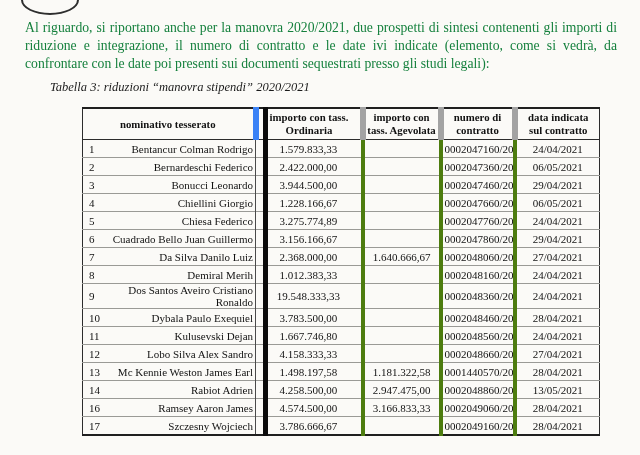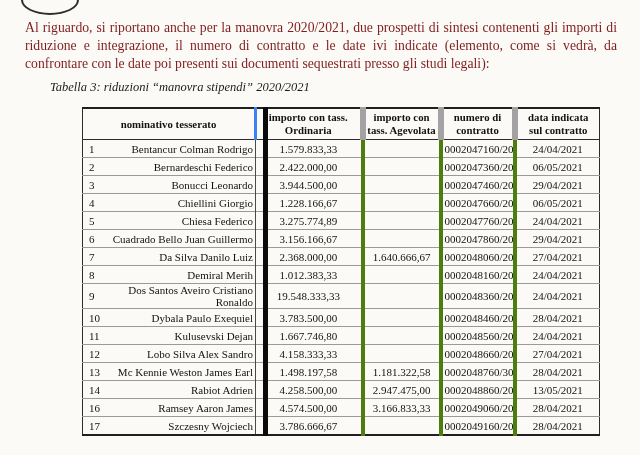--- a/index.html
+++ b/index.html
@@ -19,21 +19,21 @@
     border: 2px solid #2e2e2e;
     border-radius: 50%;
   }
   .intro {
     position: absolute;
     left: 25px; top: 5px;
     width: 592px;
     font-size: 13.7px;
     line-height: 1.33;
     text-align: justify;
-    color: #7f1d1d;
+    color: #15803d;
   }
   .caption {
     position: absolute;
     left: 50px; top: 80px;
     font-style: italic;
     font-size: 12.5px;
     color: #1a1a1a;
   }
   .table-wrap {
     position: absolute;
@@ -72,21 +72,21 @@
   col.w-num { width: 22px; }
   col.w-name { width: 151px; }
   col.w-ord { width: 107px; }
   col.w-agev { width: 78px; }
   col.w-contr { width: 74px; }
   col.w-date { width: 85px; }
   .c0 { text-align: left; padding-left: 6px; }
   .c1 { text-align: right; padding-left: 3px; border-right: 1px solid #4a4a4a; }
   .c2, .c3, .c4, .c5 { text-align: center; }
   .c3, .c4, .c5 { border-left: 4px solid #4d7c0f; }
-  th.h-name { border-right: 3px solid #3b82f6; }
+  th.h-name { border-right: 6px solid #3b82f6; }
   th.h-agev, th.h-contr, th.h-date { border-left: 6px solid #a3a3a3; }
   
   .thick-bar {
     position: absolute;
     top: 0; bottom: 0;
     left: 181px;
     width: 5px;
     background: #0b0b0b;
   }
 </style>
@@ -219,21 +219,21 @@
             <td class="c2">4.158.333,33</td>
             <td class="c3"></td>
             <td class="c4">0002048660/20</td>
             <td class="c5">27/04/2021</td>
           </tr>
           <tr>
             <td class="c0">13</td>
             <td class="c1">Mc Kennie Weston James Earl</td>
             <td class="c2">1.498.197,58</td>
             <td class="c3">1.181.322,58</td>
-            <td class="c4">0002048760/30</td>
+            <td class="c4">0001440570/20</td>
             <td class="c5">28/04/2021</td>
           </tr>
           <tr>
             <td class="c0">14</td>
             <td class="c1">Rabiot Adrien</td>
             <td class="c2">4.258.500,00</td>
             <td class="c3">2.947.475,00</td>
             <td class="c4">0002048860/20</td>
             <td class="c5">13/05/2021</td>
           </tr>

